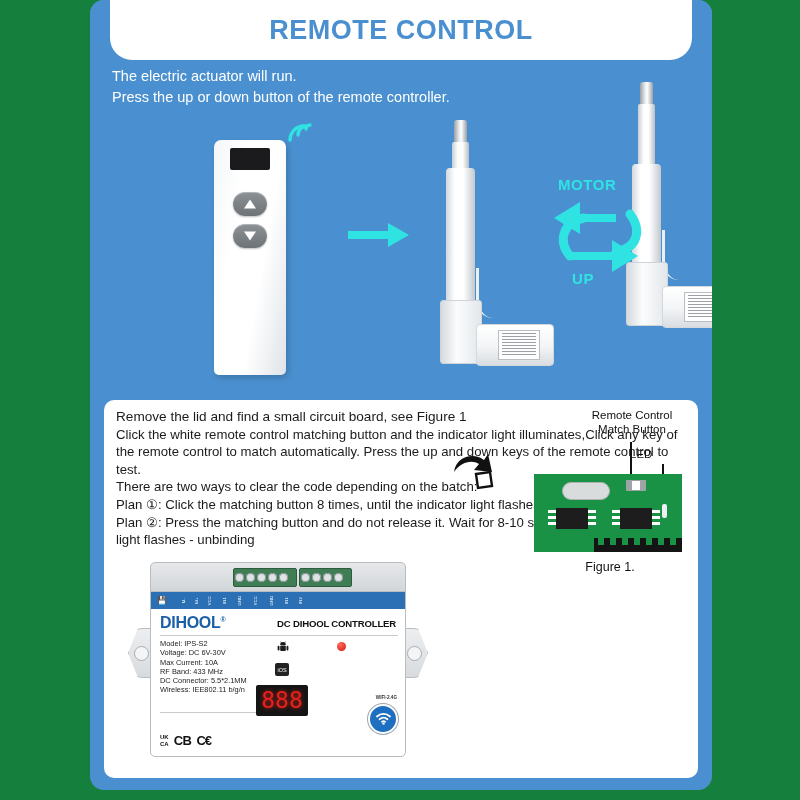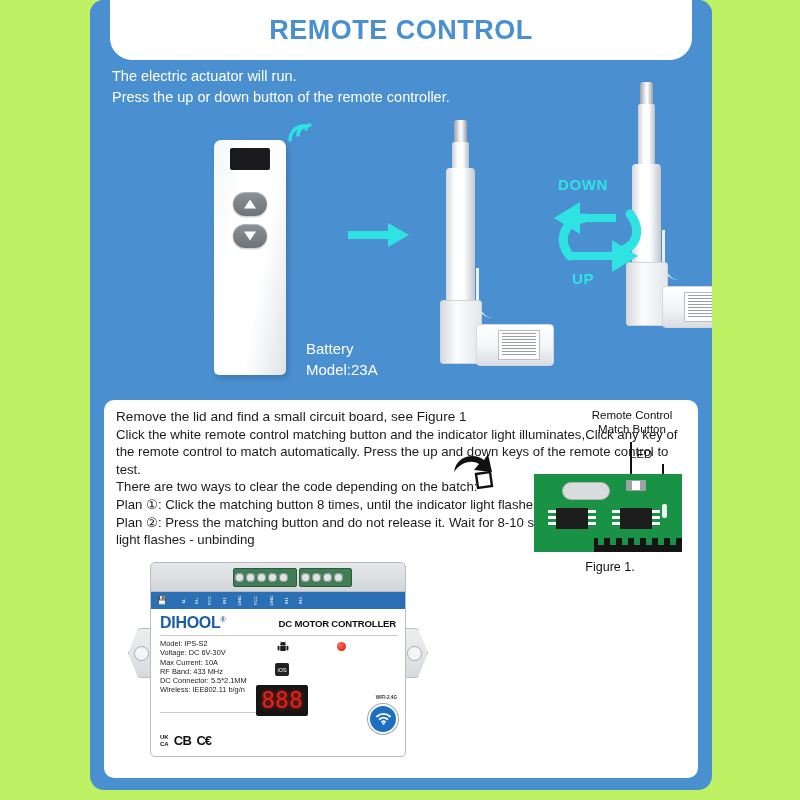--- a/index.html
+++ b/index.html
@@ -1,17 +1,17 @@
 <!DOCTYPE html>
 <html><head>
 <meta charset="utf-8">
 <style>
   html,body{margin:0;padding:0;background:#ffffff;}
   body{width:800px;height:800px;font-family:"Liberation Sans",sans-serif;overflow:hidden;}
-  .page{position:relative;width:800px;height:800px;background:#bef264;}
+  .page{position:relative;width:800px;height:800px;background:#15803d;}
 
   
   .frame{position:absolute;left:90px;top:0px;width:622px;height:790px;
          background:#4a90d0;border-radius:14px;}
 
   
   .top-panel{position:absolute;left:90px;top:0px;width:622px;height:388px;
              background:#4a90d0;border-radius:14px 14px 0 0;overflow:hidden;}
   .title-card{position:absolute;left:20px;top:0px;width:582px;height:60px;
               background:#fff;border-radius:0 0 22px 22px;
@@ -164,24 +164,20 @@
     <div class="remote">
       <div class="ir"></div>
       <div class="btn-o up">
         <div class="tri tri-up"></div>
       </div>
       <div class="btn-o dn">
         <div class="tri tri-dn"></div>
       </div>
     </div>
 
-    <div class="battery-txt">
-      <div>Battery</div>
-      <div>Model:23A</div>
-    </div>
 
     <svg class="cyan-arrow" width="62" height="26" viewBox="0 0 62 26">
       <path d="M0 9 H40 V1 L61 13 L40 25 V17 H0 Z" fill="#2fe3e3"></path>
     </svg>
 
     <div class="act" style="left:342px;top:118px;width:130px;height:250px;">
       <div class="tip" style="left:22px;top:2px;width:13px;height:26px;"></div>
       <div class="rod" style="left:20px;top:24px;width:17px;height:30px;"></div>
       <div class="tube" style="left:14px;top:50px;width:29px;height:140px;"></div>
       <div class="wire" style="left:44px;top:150px;width:14px;height:50px;"></div>
@@ -211,21 +207,21 @@
           <i></i>
           <i></i>
           <i></i>
           <i></i>
           <i></i>
           <i></i>
           <i></i>
       </div>
     </div>
 
-    <div class="dirlbl" style="left:468px;top:176px;">DOWN</div>
+    <div class="dirlbl" style="left:468px;top:176px;">MOTOR</div>
     <div class="dirlbl" style="left:482px;top:270px;">UP</div>
     <svg style="position:absolute;left:448px;top:196px;" width="120" height="80" viewBox="0 0 120 80">
       <path d="M92 18 C104 34 100 52 78 56" fill="none" stroke="#2fe3e3" stroke-width="9" stroke-linecap="round"></path>
       <path d="M46 22 C24 26 20 46 32 60" fill="none" stroke="#2fe3e3" stroke-width="9" stroke-linecap="round"></path>
       <path d="M92 20 H56 L56 8 L30 24 L56 40 L56 28 H92 Z" fill="#2fe3e3" transform="translate(-14,-2)"></path>
       <path d="M32 58 H74 V46 L100 62 L74 78 V66 H32 Z" fill="#2fe3e3" transform="translate(0,-2)"></path>
     </svg>
   </div>
 
   <div class="card">
@@ -271,21 +267,21 @@
             <span class="pinlbl">IN1</span>
             <span class="pinlbl">GND</span>
             <span class="pinlbl">VCC</span>
             <span class="pinlbl">GND</span>
             <span class="pinlbl">IN1</span>
             <span class="pinlbl">IN2</span>
           </span>
         </div>
 
         <div class="brand"><span>DIHOOL</span><sup>®</sup></div>
-        <div class="devtitle">DC MOTOR CONTROLLER</div>
+        <div class="devtitle">DC DIHOOL CONTROLLER</div>
         <div class="hr1"></div>
 
         <div class="specs">
           <div>Model: IPS-S2</div>
           <div>Voltage: DC 6V-30V</div>
           <div>Max Current: 10A</div>
           <div>RF Band: 433 MHz</div>
           <div>DC Connector: 5.5*2.1MM</div>
           <div>Wireless: IEE802.11 b/g/n</div>
         </div>

